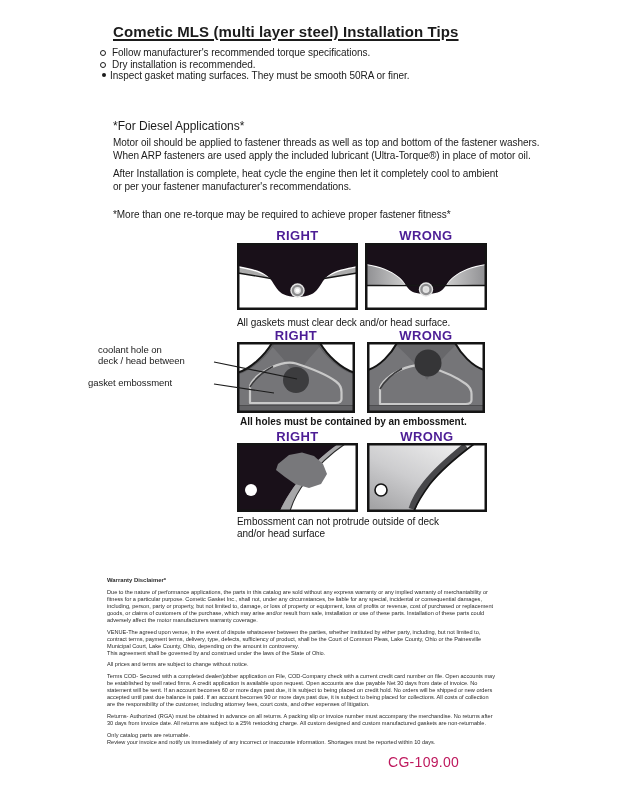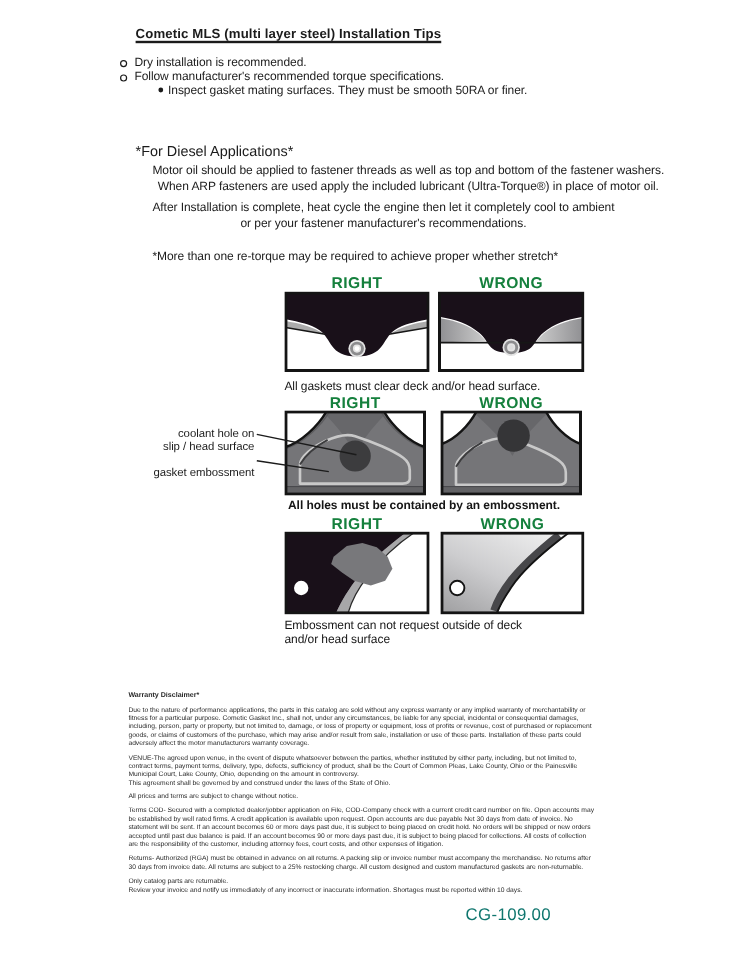--- a/index.html
+++ b/index.html
@@ -5,93 +5,93 @@
   html,body { margin:0; padding:0; }
   body {
     width:618px; height:800px; background:#ffffff; position:relative;
     font-family:"Liberation Sans","DejaVu Sans",sans-serif; color:#1b1b1b;
     overflow:hidden;
   }
   .abs { position:absolute; }
 
   
   .page-title {
-    left:113px; top:23px; font-size:11px; font-weight:bold;
+    left:113px; top:23px; font-size:15px; font-weight:bold;
     text-decoration:underline; text-decoration-thickness:1.5px; text-underline-offset:2px;
     letter-spacing:0.1px; white-space:nowrap;
   }
   .tips-list { left:100px; top:47px; font-size:10px; letter-spacing:-0.05px; }
   .tip-row { display:flex; align-items:flex-start; height:11.7px; white-space:nowrap; }
-  .tip-row.sub { margin-left:32px; }
+  .tip-row.sub { margin-left:2px; }
   .marker-circle {
     width:4px; height:4px; border:1px solid #1b1b1b; border-radius:50%;
     display:inline-block; margin:3px 6px 0 0; flex:none;
   }
   .marker-dot {
     width:4px; height:4px; background:#1b1b1b; border-radius:50%;
     display:inline-block; margin:3px 4px 0 0; flex:none;
   }
 
   .diesel-heading { left:113px; top:119px; font-size:12px; font-weight:normal; white-space:nowrap; }
-  .body-par { left:127px; font-size:10px; line-height:13px; letter-spacing:-0.05px;text-align:center; }
+  .body-par { left:113px; font-size:10px; line-height:13px; letter-spacing:-0.05px; }
   .body-par div { white-space:nowrap; }
   .p1 { top:136px; }
   .p2 { top:167px; }
   .note { top:208px; white-space:nowrap; }
 
   
-  .dg-label { font-size:13px; font-weight:bold; letter-spacing:0.4px; text-align:center; color:#15803d; }
+  .dg-label { font-size:13px; font-weight:bold; letter-spacing:0.4px; text-align:center; color:#4c1d95; }
   .dg-caption { font-size:10px; line-height:12px; letter-spacing:-0.05px; color:#161616; }
   .dg-caption div { white-space:nowrap; }
-  .side-label { font-size:9.5px; line-height:11px; text-align:right; letter-spacing:-0.05px;margin-top:12px; }
+  .side-label { font-size:9.5px; line-height:11px; letter-spacing:-0.05px; }
   .side-label div { white-space:nowrap; }
   svg.box { display:block; }
 
   
   .footer {
     left:107px; top:577px; width:412px; font-size:5.6px; line-height:7.1px;
     color:#2a2a2a; letter-spacing:0;
   }
   .footer .f-heading { font-weight:bold; font-size:5.9px; margin-bottom:4.5px; }
   .footer .f-par { margin-bottom:4.5px; }
   .footer .f-par div { white-space:nowrap; overflow:hidden; }
-  .page-code { left:388px; top:754px; font-size:14px; letter-spacing:0.3px; color:#0f766e; white-space:nowrap; }
+  .page-code { left:388px; top:754px; font-size:14px; letter-spacing:0.3px; color:#be185d; white-space:nowrap; }
 
   .overlay { left:0; top:0; pointer-events:none; }
 </style>
 </head>
 <body>
 
 <div class="abs page-title">Cometic MLS (multi layer steel) Installation Tips</div>
 
 <div class="abs tips-list">
   <div class="tip-row">
       <span class="marker-circle"></span>
-      <span>Dry installation is recommended.</span>
+      <span>Follow manufacturer's recommended torque specifications.</span>
     </div>
   <div class="tip-row">
       <span class="marker-circle"></span>
-      <span>Follow manufacturer's recommended torque specifications.</span>
+      <span>Dry installation is recommended.</span>
     </div>
   <div class="tip-row sub">
       <span class="marker-dot"></span>
       <span>Inspect gasket mating surfaces.  They must be smooth 50RA or finer.</span>
     </div>
 </div>
 
 <div class="abs diesel-heading">*For Diesel Applications*</div>
 <div class="abs body-par p1">
     <div>Motor oil should be applied to fastener threads as well as top and bottom of the fastener washers.</div>
     <div>When ARP fasteners are used apply the included lubricant (Ultra-Torque®) in place of motor oil.</div>
   </div>
 <div class="abs body-par p2">
     <div>After Installation is complete, heat cycle the engine then let it completely cool to ambient</div>
     <div>or per your fastener manufacturer's recommendations.</div>
   </div>
-<div class="abs body-par note">*More than one re-torque may be required to achieve proper whether stretch*</div>
+<div class="abs body-par note">*More than one re-torque may be required to achieve proper fastener fitness*</div>
 
 <div class="abs dg-label" style="left:237px; top:228px; width:121px;">RIGHT</div>
 <div class="abs dg-label" style="left:365px; top:228px; width:122px;">WRONG</div>
 
 <svg class="abs box" style="left:237px; top:243px;" width="121" height="67" viewBox="0 0 121 67">
   <rect x="1.25" y="1.25" width="118.5" height="64.5" fill="#ffffff"></rect>
   <path d="M1,1 H120 V23 C108,25.5 99,27 92,32 C81,39.5 84,54 60.5,54 C37,54 40,39.5 29,32 C22,27 13,25.5 1,23 Z" fill="#191019"></path>
   <path d="M1,24.5 C12,26.5 21,28.5 29,33 L34,35.5 L1,30 Z" fill="#ababab"></path>
   <path d="M120,24.5 C109,26.5 100,28.5 92,33 L87,35.5 L120,30 Z" fill="#ababab"></path>
   <path d="M1,30 L34,35.5" stroke="#161616" stroke-width="1.3" fill="none"></path>
@@ -124,21 +124,21 @@
   <rect x="1.25" y="1.25" width="119.5" height="64.5" fill="none" stroke="#141414" stroke-width="2.5"></rect>
 </svg>
 
 <div class="abs dg-caption" style="left:237px; top:317px;">All gaskets must clear deck and/or head surface.</div>
 
 <div class="abs dg-label" style="left:237px; top:328px; width:118px;">RIGHT</div>
 <div class="abs dg-label" style="left:367px; top:328px; width:118px;">WRONG</div>
 
 <div class="abs side-label" style="left:98px; top:344px; width:114px;">
     <div>coolant hole on</div>
-    <div>slip / head surface</div>
+    <div>deck / head between</div>
   </div>
 <div class="abs side-label" style="left:88px; top:377px; width:124px;">gasket embossment</div>
 
 <svg class="abs box" style="left:237px; top:342px;" width="118" height="71" viewBox="0 0 118 71">
   <rect x="1.25" y="1.25" width="115.5" height="68.5" fill="#757578"></rect>
   <path d="M32,1 H86 C72,16 64,26 59,37 C54,26 46,16 32,1 Z" fill="#67676a"></path>
   <path d="M1,1 H35 C28,13 14,26.5 1,30.5 Z" fill="#ffffff"></path>
   <path d="M117,1 H83 C90,13 104,26.5 117,30.5 Z" fill="#ffffff"></path>
   <path d="M37.5,1 C30.5,13 16,27 2,31.5" stroke="#57575a" stroke-width="1.2" fill="none" opacity="0.8"></path>
   <path d="M80.5,1 C87.5,13 102,27 116,31.5" stroke="#57575a" stroke-width="1.2" fill="none" opacity="0.8"></path>
@@ -192,21 +192,21 @@
   </defs>
   <rect x="1.25" y="1.25" width="117.5" height="66.5" fill="#ffffff"></rect>
   <path d="M1,1 H107 C91,13 74,27 63,41 C55,52 50,60 47,68 L1,68 Z" fill="url(#r3g)"></path>
   <path d="M99,3 C84,15 69,28 59,41 C52,50 47.5,58 45,66" stroke="#47474a" stroke-width="7" fill="none"></path>
   <path d="M107,1 C91,13 74,27 63,41 C55,52 50,60 47,68" stroke="#141414" stroke-width="1.6" fill="none"></path>
   <circle cx="14" cy="47" r="6" fill="#ffffff" stroke="#141414" stroke-width="1.6"></circle>
   <rect x="1.25" y="1.25" width="117.5" height="66.5" fill="none" stroke="#141414" stroke-width="2.5"></rect>
 </svg>
 
 <div class="abs dg-caption" style="left:237px; top:516px;">
-    <div>Embossment can not request outside of deck</div>
+    <div>Embossment can not protrude outside of deck</div>
     <div>and/or head surface</div>
   </div>
 
 <svg class="abs overlay" width="618" height="800" viewBox="0 0 618 800">
   <line x1="214" y1="362" x2="297" y2="379" stroke="#1b1b1b" stroke-width="1.2"></line>
   <line x1="214" y1="384" x2="274" y2="393" stroke="#1b1b1b" stroke-width="1.2"></line>
 </svg>
 
 <div class="abs footer">
   <div class="f-heading">Warranty Disclaimer*</div>

